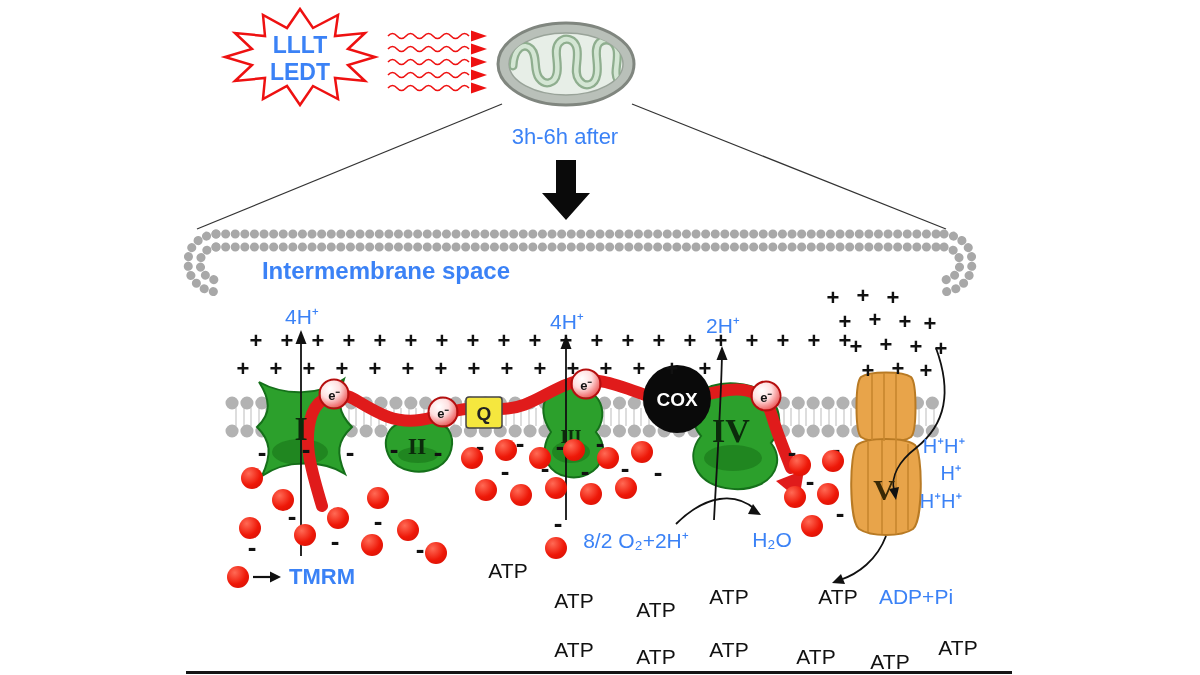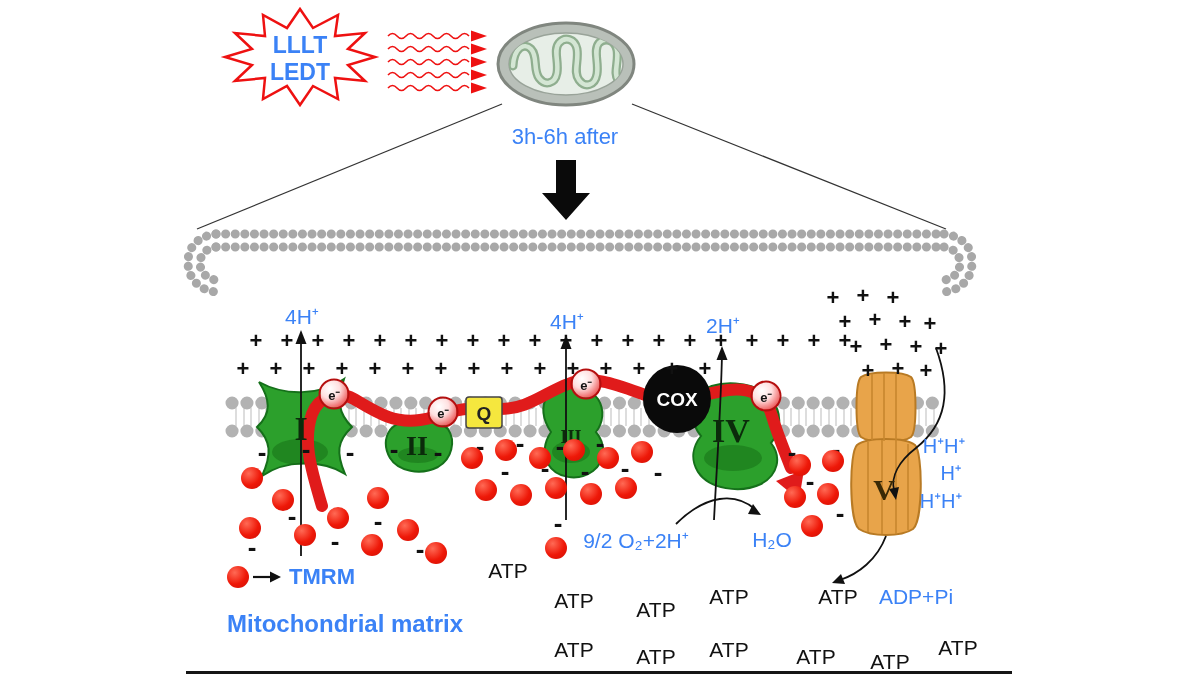--- a/index.html
+++ b/index.html
@@ -164,40 +164,40 @@
   <rect x="186" y="671" width="826" height="3" fill="#151515"></rect>
 </svg>
 
 <div id="overlay">
 
   <div class="txt bold" style="left:300px;top:45px;font-size:23px">LLLT</div>
   <div class="txt bold" style="left:300px;top:72px;font-size:23px">LEDT</div>
 
   <div class="txt" style="left:565px;top:137px;font-size:22px">3h-6h after</div>
 
-  <div class="txt bold" style="left:345px;top:624px;font-size:24px">Mitochondrial matrix</div>
+  <div class="txt bold" style="left:386px;top:271px;font-size:24px">Intermembrane space</div>
 
   <div class="txt" style="left:302px;top:316px;font-size:21px">4H⁺</div>
   <div class="txt" style="left:567px;top:321px;font-size:21px">4H⁺</div>
   <div class="txt" style="left:723px;top:325px;font-size:21px">2H⁺</div>
 
   <div class="txt numeral" style="left:301px;top:429px;font-size:34px">I</div>
-  <div class="txt numeral" style="left:417px;top:446px;font-size:28px">II</div>
+  <div class="txt numeral" style="left:417px;top:446px;font-size:24px">II</div>
   <div class="txt bold" style="left:484px;top:413px;font-size:19px;color:#222">Q</div>
   <div class="txt numeral" style="left:571px;top:437px;font-size:18px">III</div>
   <div class="txt bold white" style="left:677px;top:399px;font-size:19px">COX</div>
   <div class="txt numeral" style="left:731px;top:431px;font-size:34px">IV</div>
   <div class="txt numeral v-num" style="left:884px;top:490px;font-size:30px">V</div>
 
   <div class="ecircle" style="left:334px;top:394px">e⁻</div>
   <div class="ecircle" style="left:443px;top:412px">e⁻</div>
   <div class="ecircle" style="left:586px;top:384px">e⁻</div>
   <div class="ecircle" style="left:766px;top:396px">e⁻</div>
 
-  <div class="txt" style="left:636px;top:540px;font-size:21px">9/2 O₂+2H⁺</div>
+  <div class="txt" style="left:636px;top:540px;font-size:21px">8/2 O₂+2H⁺</div>
   <div class="txt" style="left:772px;top:539px;font-size:21px">H₂O</div>
   <div class="txt" style="left:916px;top:596px;font-size:21px">ADP+Pi</div>
 
   <div class="txt" style="left:944px;top:446px;font-size:20px">H⁺H⁺</div>
   <div class="txt" style="left:951px;top:473px;font-size:20px">H⁺</div>
   <div class="txt" style="left:941px;top:501px;font-size:20px">H⁺H⁺</div>
 
   <div class="dot" style="left:238px;top:577px"></div>
   <div class="txt bold" style="left:322px;top:577px;font-size:22px">TMRM</div>
 <span class="sym plus" style="left: 256px; top: 341px;">+</span>

